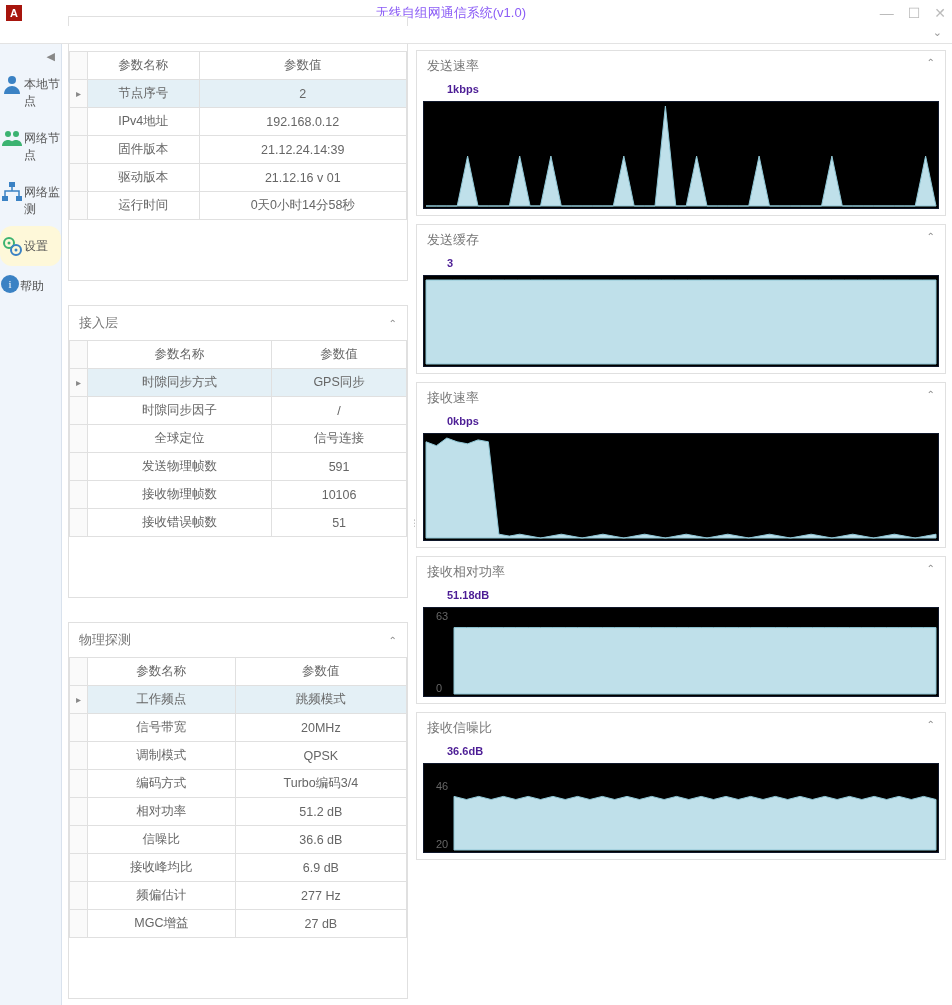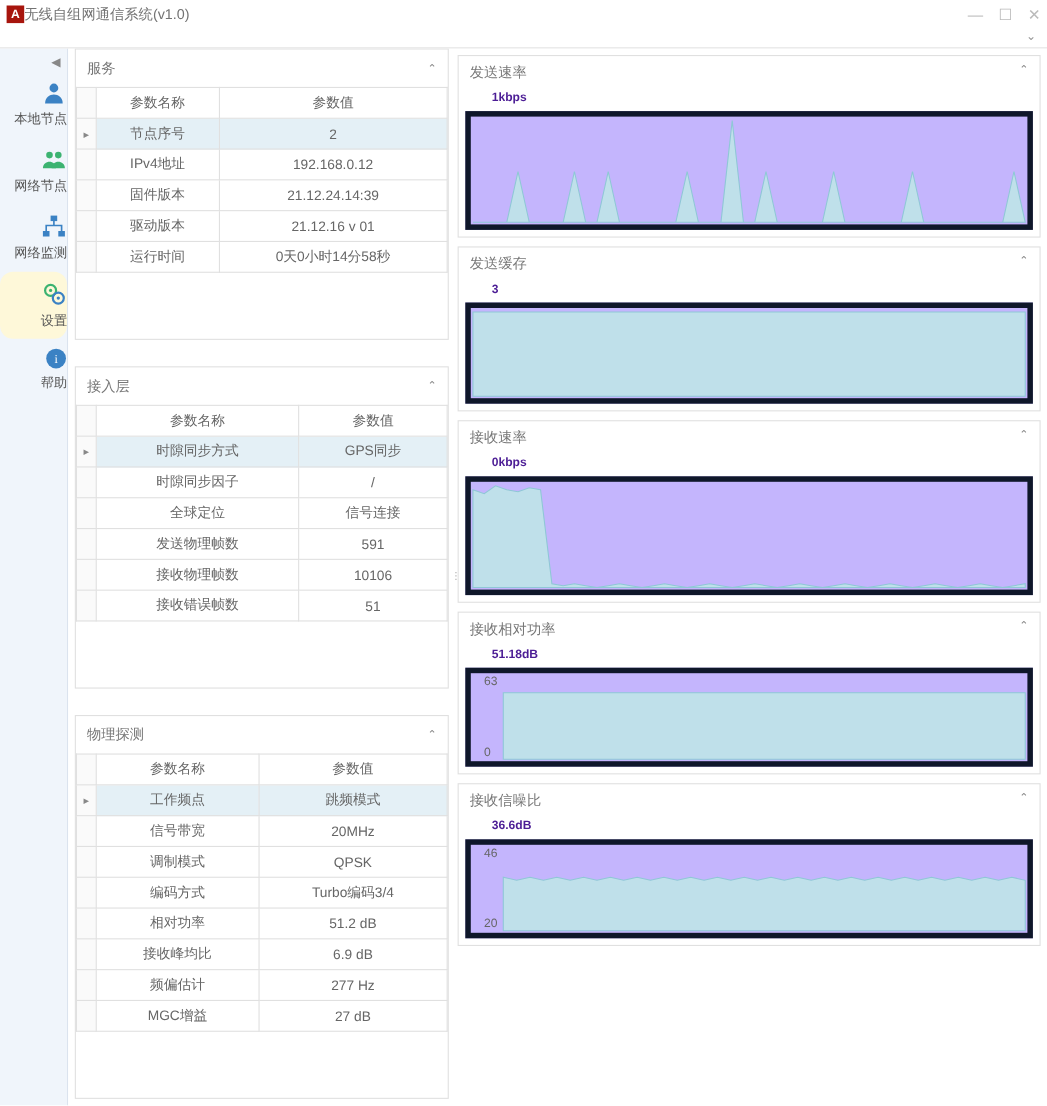--- a/index.html
+++ b/index.html
@@ -22,22 +22,23 @@
   .app-icon {
     width: 16px; height: 16px;
     background: #a7150d;
     color: #fff;
     display: flex; align-items: center; justify-content: center;
     font-size: 11px;
     font-weight: bold;
   }
   .title-text {
     flex: 1;
+    text-align: center;
     font-size: 13px;
-    color: #737373;
+    color: #8b5cf6;
   }
   .win-controls { display: flex; gap: 14px; color: #bbb; font-size: 14px; }
   .ribbon-strip { height: 18px; background: #fff; border-bottom: 1px solid #e3e3e3; position: relative; }
   .ribbon-caret { position: absolute; right: 10px; top: 0; color: #999; font-size: 11px; }
   .main-area {
     display: flex;
     height: calc(1005px - 26px - 18px);
   }
   
   .sidebar {
@@ -51,22 +52,22 @@
   }
   .side-collapse {
     text-align: right;
     color: #888;
     font-size: 11px;
     padding-right: 6px;
     height: 14px;
   }
   .side-item {
     display: flex;
-    flex-direction: column;
-    align-items: flex-end;
+    flex-direction: row;
+    align-items: flex-start;
     padding: 8px 0 8px;
     cursor: pointer;
     color: #2b6aa6;
   }
   .side-item.active {
     background: #fef8d9;
     border-radius: 12px;
   }
   .side-icon {
     font-size: 22px;
@@ -139,22 +140,22 @@
   }
   .chart-head .caret { font-size: 10px; color: #888; }
   .chart-reading {
     padding: 2px 10px 6px 30px;
     font-size: 11px;
     color: #4c1d95;
     font-weight: bold;
   }
   .chart-box {
     margin: 0 6px 6px 6px;
-    border: 5px solid #0f172a;
-    background: #c4b5fd;
+    border: 1px solid #0f172a;
+    background: #000000;
     position: relative;
     overflow: hidden;
   }
   .chart-box svg { display: block; width: 100%; height: 100%; }
   .ytick { position: absolute; left: 12px; font-size: 11px; color: #666; }
   .split-grip {
     position: absolute;
     left: -6px;
     top: 468px;
     color: #aaa;
@@ -365,20 +366,25 @@
                 <td>编码方式</td>
                 <td>Turbo编码3/4</td>
               </tr>
           <tr>
                 <td class="rowhandle"></td>
                 <td>相对功率</td>
                 <td>51.2 dB</td>
               </tr>
           <tr>
                 <td class="rowhandle"></td>
+                <td>信噪比</td>
+                <td>36.6 dB</td>
+              </tr>
+          <tr>
+                <td class="rowhandle"></td>
                 <td>接收峰均比</td>
                 <td>6.9 dB</td>
               </tr>
           <tr>
                 <td class="rowhandle"></td>
                 <td>频偏估计</td>
                 <td>277 Hz</td>
               </tr>
           <tr>
                 <td class="rowhandle"></td>
@@ -448,21 +454,21 @@
           </div>
       </div>
 
       <div class="chart-panel">
         <div class="chart-head">
           <span>接收信噪比</span>
           <span class="caret">⌃</span>
         </div>
         <div class="chart-reading">36.6dB</div>
         <div class="chart-box" style="height:90px">
-          <span class="ytick" style="top:2px">46</span>
+          <span class="ytick" style="top:16px">46</span>
           <span class="ytick" style="bottom:2px">20</span>
         <svg viewBox="0 0 514 88" preserveAspectRatio="none">
               <path d="M 30 86 L 30.0 32.4 L 42.4 35.5 L 54.7 32.4 L 67.1 35.5 L 79.4 32.4 L 91.8 35.5 L 104.2 32.4 L 116.5 35.5 L 128.9 32.4 L 141.2 35.5 L 153.6 32.4 L 165.9 35.5 L 178.3 32.4 L 190.7 35.5 L 203.0 32.4 L 215.4 35.5 L 227.7 32.4 L 240.1 35.5 L 252.5 32.4 L 264.8 35.5 L 277.2 32.4 L 289.5 35.5 L 301.9 32.4 L 314.3 35.5 L 326.6 32.4 L 339.0 35.5 L 351.3 32.4 L 363.7 35.5 L 376.1 32.4 L 388.4 35.5 L 400.8 32.4 L 413.1 35.5 L 425.5 32.4 L 437.8 35.5 L 450.2 32.4 L 462.6 35.5 L 474.9 32.4 L 487.3 35.5 L 499.6 32.4 L 512.0 35.5 L 512 86 Z" fill="#bfe0ea" stroke="#8fc7d6" stroke-width="1"></path>
             </svg>
           </div>
       </div>
 
     </div>
   </div>
 </div>

